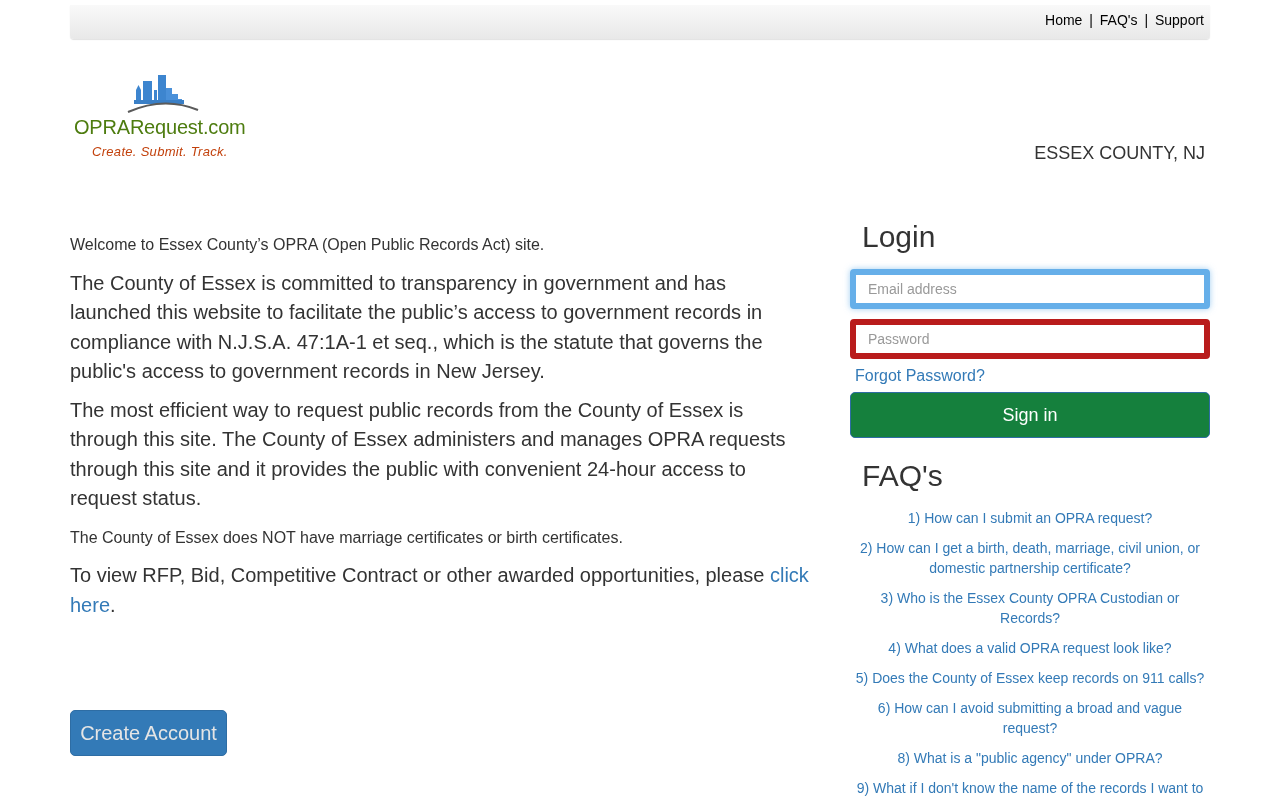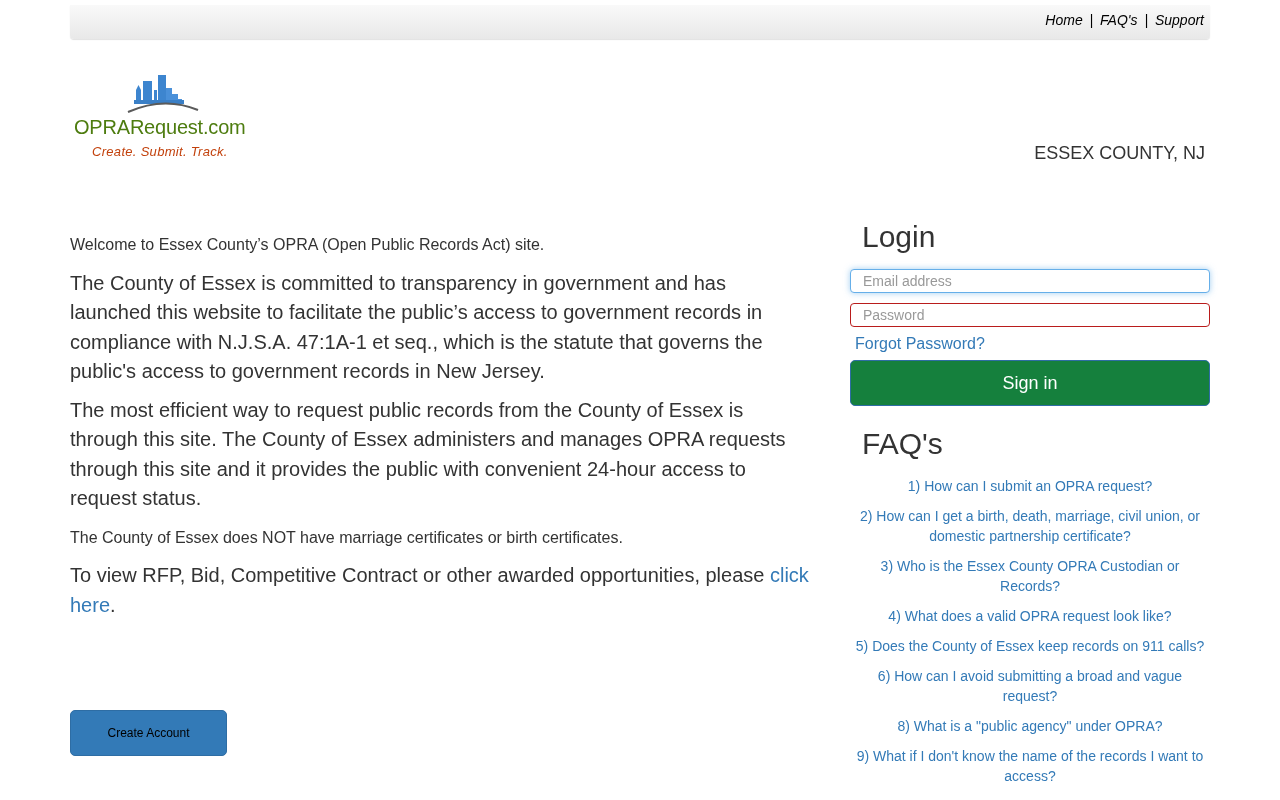--- a/index.html
+++ b/index.html
@@ -2,42 +2,42 @@
 <html><head>
 <meta charset="utf-8">
 <style>
   html, body { margin: 0; padding: 0; background: #ffffff; }
   body { width: 1280px; height: 800px; overflow: hidden; position: relative;
          font-family: "Liberation Sans", sans-serif; color: #333333; }
   a { color: #337ab7; text-decoration: none; }
 
   .topbar { position: absolute; left: 70px; top: 5px; width: 1140px; height: 34px;
             background: linear-gradient(#f9f9f9, #e8e8e8); border-radius: 0 0 4px 4px;
-            box-shadow: 0 1px 1px rgba(0,0,0,0.12); font-style: italic; }
+            box-shadow: 0 1px 1px rgba(0,0,0,0.12); }
   .topnav { position: absolute; right: 6px; top: 7px; font-size: 14px; color: #000; }
   .topnav a { color: #000; }
   .topnav .sep { margin: 0 3px; }
 
   .logo { position: absolute; left: 74px; top: 70px; width: 180px; height: 95px; }
   .logo-text { position: absolute; left: 0; top: 46px; font-size: 20px; color: #4d7c0f; letter-spacing: -0.2px; }
   .logo-tag { position: absolute; left: 18px; top: 74px; font-size: 13px; color: #c2410c; letter-spacing: 0.3px; font-style: italic; }
 
   .county { position: absolute; right: 75px; top: 143px; font-size: 18px; color: #333; }
 
   .main { position: absolute; left: 70px; top: 230px; width: 740px; }
   .main p { margin: 0 0 9px 0; font-size: 20px; line-height: 29.5px; }
   .main p.lead { font-weight: normal; font-size: 16px; }
   .create-btn { position: absolute; left: 70px; top: 710px; width: 157px; height: 46px;
-                background: #337ab7; border: 1px solid #2e6da4; border-radius: 5px; color: #000000;
-                font-size: 12px; box-sizing: border-box; cursor: pointer;
+                background: #337ab7; border: 1px solid #2e6da4; border-radius: 5px; color: #e5e5e5;
+                font-size: 20px; box-sizing: border-box; cursor: pointer;
                 font-family: "Liberation Sans", sans-serif; }
 
   .side { position: absolute; left: 850px; top: 205px; width: 360px; }
   .side h2 { margin: 12px; font-weight: normal; font-size: 30px; color: #333; line-height: 40px; }
-  .input { display: block; width: 360px; height: 24px; box-sizing: border-box; border: 1px solid #b91c1c;
+  .input { display: block; width: 360px; height: 40px; box-sizing: border-box; border: 6px solid #b91c1c;
            border-radius: 4px; padding: 6px 12px; font-size: 14px; color: #555;
            font-family: "Liberation Sans", sans-serif; margin-top: 8px; }
   .input::placeholder { color: #999; }
   .input.focus { border-color: #66afe9; box-shadow: 0 0 6px rgba(102,175,233,0.6); }
   .forgot { display: block; margin: 8px 0 0 5px; font-size: 16px; }
   .signin { display: block; width: 360px; height: 46px; margin-top: 7px; background: #15803d;
             border: 1px solid #2e6da4; border-radius: 5px; color: #fff; font-size: 18px;
             font-family: "Liberation Sans", sans-serif; cursor: pointer; }
   .faq-title { margin-top: 18px !important; }
   .faq-list { margin: 6px 0 0 0; padding: 0; list-style: none; }

